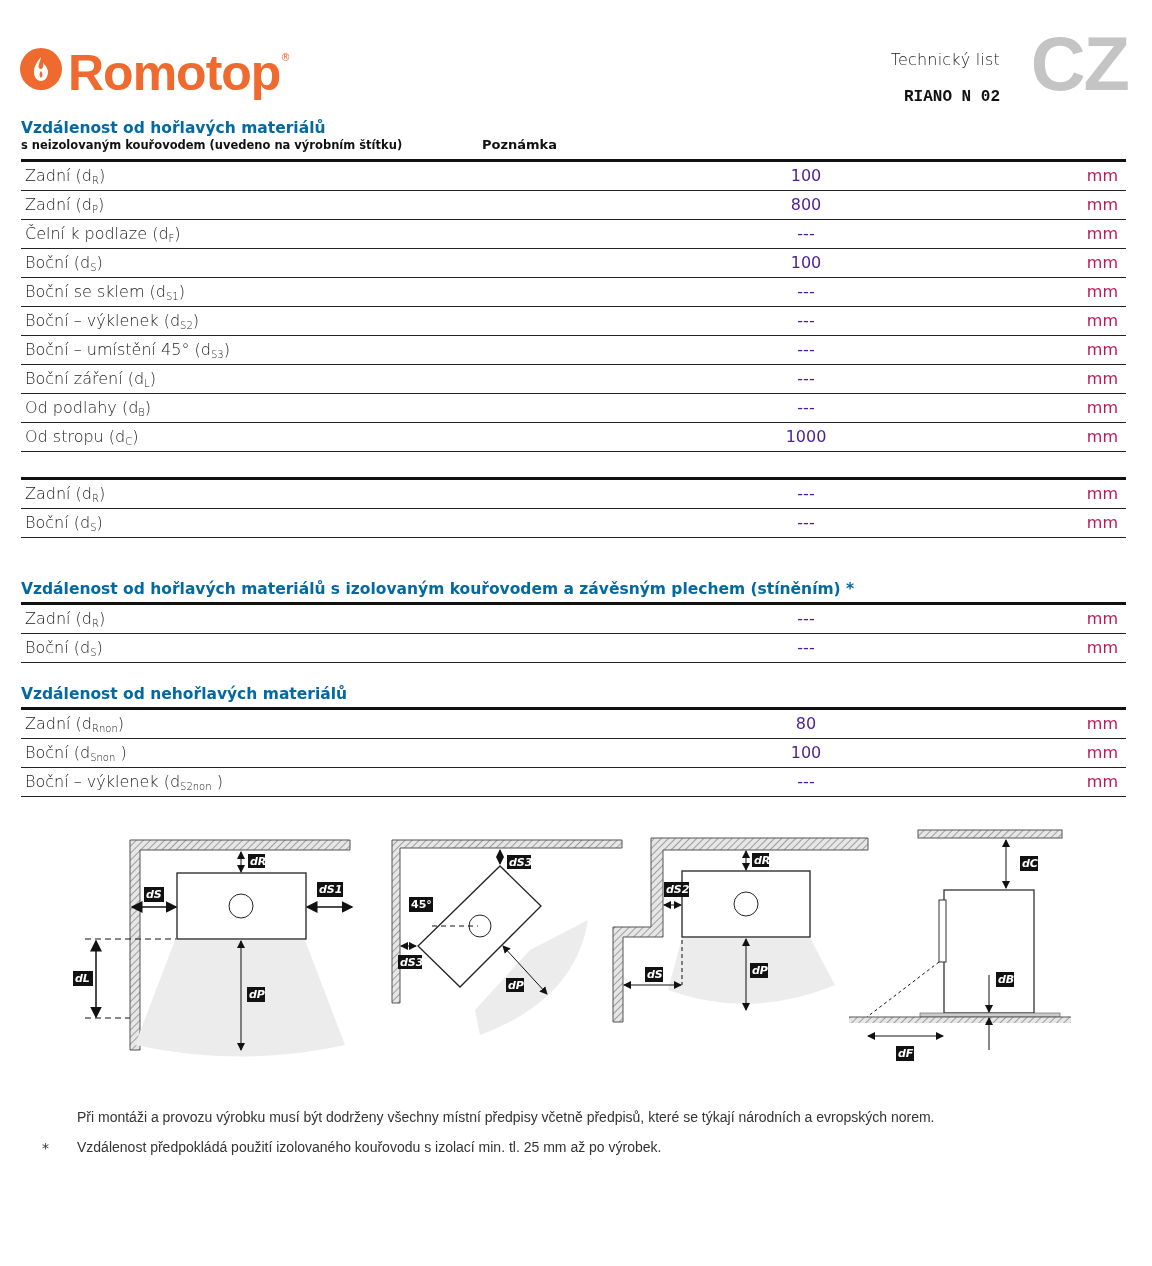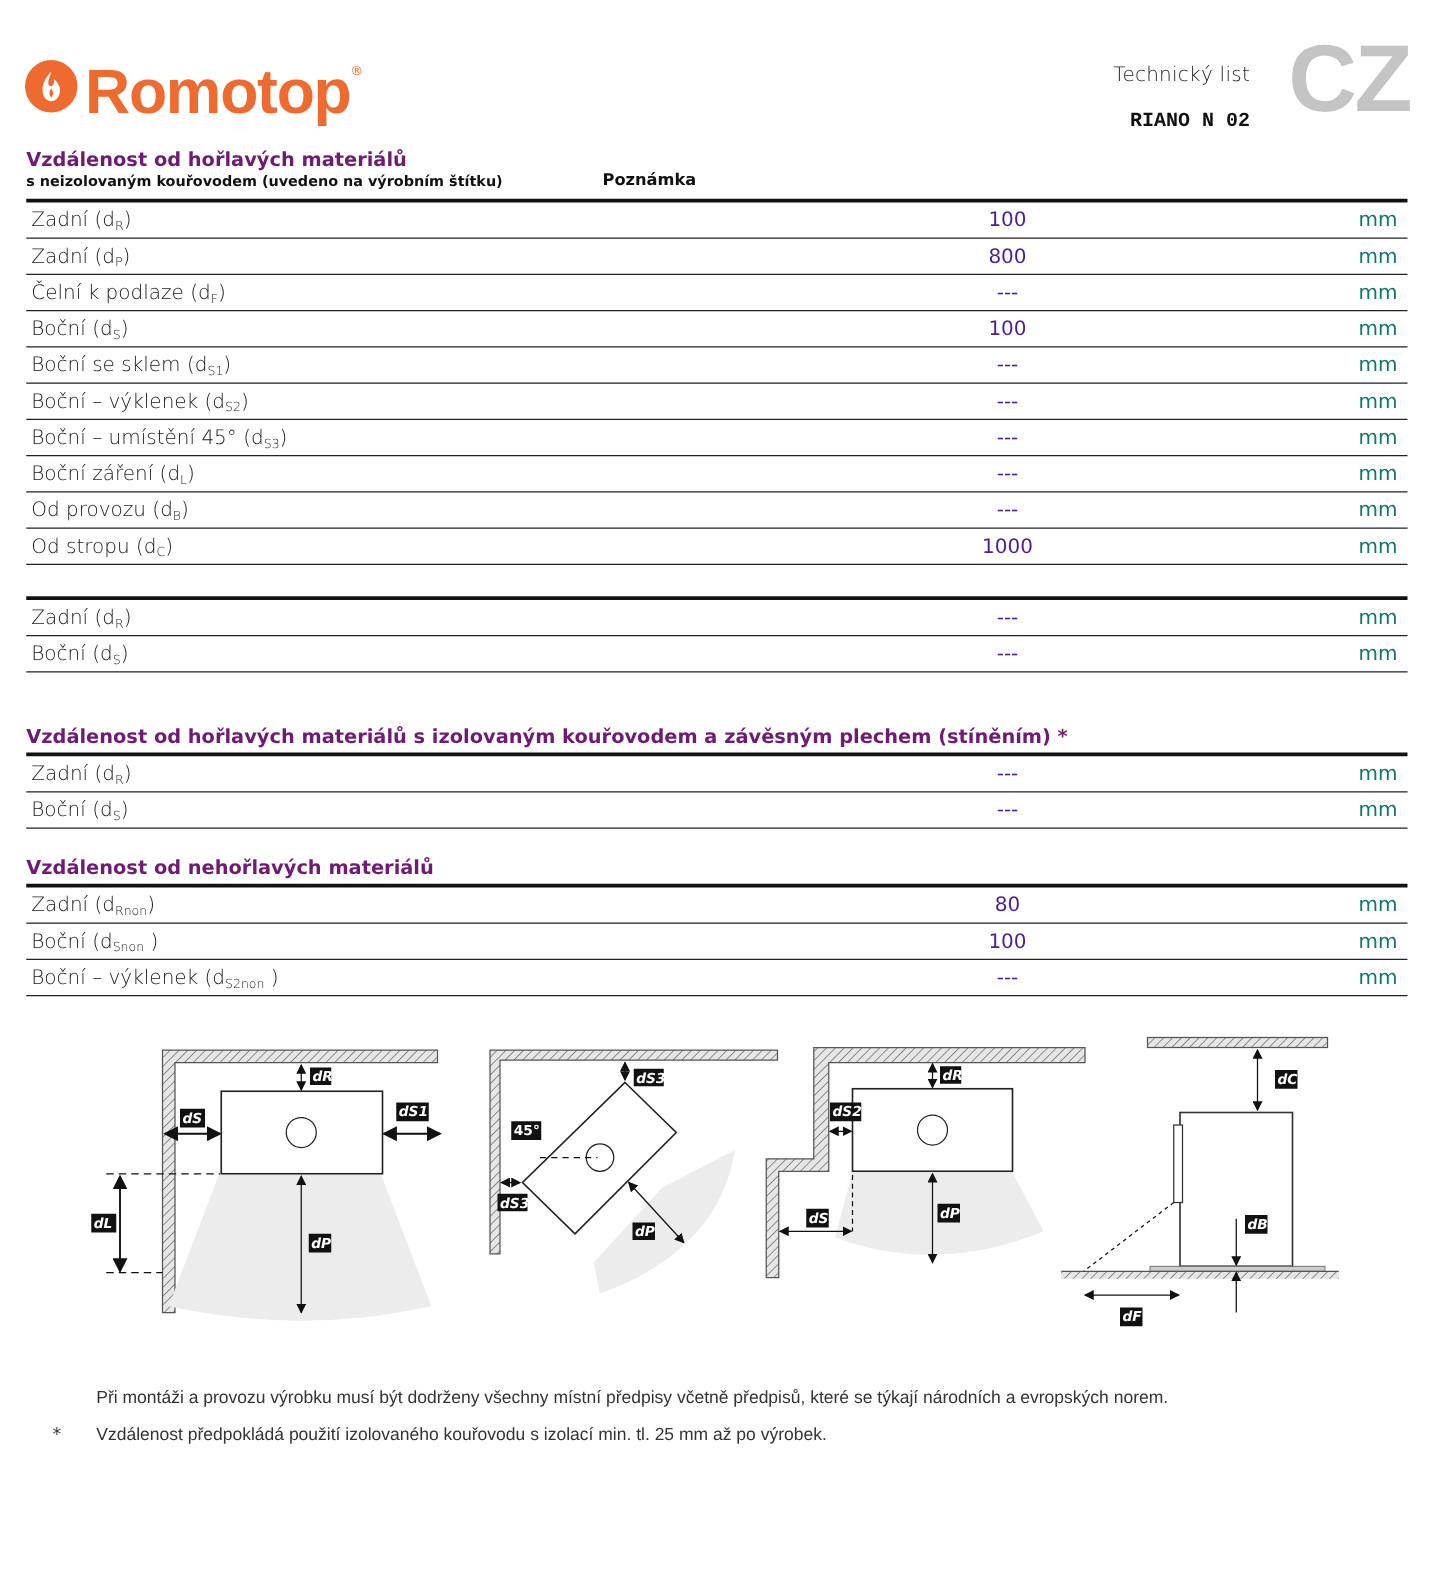--- a/index.html
+++ b/index.html
@@ -7,29 +7,29 @@
     .logo { position: absolute; left: 20px; top: 48px; display: flex; }
     .logo-mark { width: 42px; height: 42px; border-radius: 50%; background: #ef6a2e; display: flex; align-items: center; justify-content: center; }
     .logo-text { font-family: "Liberation Sans", sans-serif; font-weight: bold; font-size: 50px; color: #ef6a2e; margin-left: 6px; letter-spacing: -1px; line-height: 50px; }
     .logo-reg { font-size: 10px; color: #ef6a2e; vertical-align: top; position: relative; top: 4px; }
     .header-right { position: absolute; right: 152px; top: 50px; text-align: right; }
     .doc-type { font-family: "DejaVu Sans", sans-serif; font-size: 16px; font-weight: 300; color: #222; letter-spacing: 0.2px; }
     .model { font-family: Liberation Mono, monospace; font-size: 16px; font-weight: bold; color: #111; margin-top: 19px; }
     .lang { position: absolute; right: 24px; top: 24px; font-family: "Liberation Sans", sans-serif; font-weight: bold; font-size: 76px; color: #c4c4c4; letter-spacing: -2px; line-height: 80px; }
 
     .section { position: absolute; left: 21px; width: 1105px; }
-    .sec-title { font-family: "DejaVu Sans", sans-serif; font-weight: bold; font-size: 15.5px; color: #701a75; height: 20px; line-height: 20px; }
+    .sec-title { font-family: "DejaVu Sans", sans-serif; font-weight: bold; font-size: 15.5px; color: #0369a1; height: 20px; line-height: 20px; }
     .sec-sub { font-family: "DejaVu Sans", sans-serif; font-weight: bold; font-size: 11.5px; color: #111; position: relative; height: 14px; line-height: 14px; }
     .note-label { position: absolute; left: 461px; top: 0; font-size: 13px; font-weight: bold; }
     .rule-thick { height: 3px; background: #111; margin-top: 2px; }
     .row { height: 28px; border-bottom: 1.5px solid #222; position: relative; font-size: 16px; line-height: 28px; }
     .row .lbl { position: absolute; left: 4px; top: 0; color: #222; font-weight: 300; text-align: center; }
     .row .lbl sub { font-size: 10px; vertical-align: -3px; }
     .row .val { position: absolute; left: 740px; width: 90px; text-align: center; top: 0; color: #4c1d95; }
-    .row .unit { position: absolute; right: 8px; top: 0; color: #0f766e; }
+    .row .unit { position: absolute; right: 8px; top: 0; color: #be185d; }
 
     .diagrams { position: absolute; left: 70px; top: 822px; width: 1010px; height: 250px; }
     .footer-note { position: absolute; left: 77px; font-size: 14px; color: #333; font-family: "Liberation Sans", sans-serif; }
     .footer-star { position: absolute; left: 42px; font-size: 14px; color: #333; }
   </style>
 </head>
 <body>
 
 <div class="logo">
   <div class="logo-mark">
@@ -90,21 +90,21 @@
         <span class="lbl"><span>Boční – umístění 45° (d</span><sub>S3</sub><span>)</span></span>
         <span class="val">---</span>
         <span class="unit">mm</span>
       </div>
       <div class="row">
         <span class="lbl"><span>Boční záření (d</span><sub>L</sub><span>)</span></span>
         <span class="val">---</span>
         <span class="unit">mm</span>
       </div>
       <div class="row">
-        <span class="lbl"><span>Od provozu (d</span><sub>B</sub><span>)</span></span>
+        <span class="lbl"><span>Od podlahy (d</span><sub>B</sub><span>)</span></span>
         <span class="val">---</span>
         <span class="unit">mm</span>
       </div>
       <div class="row">
         <span class="lbl"><span>Od stropu (d</span><sub>C</sub><span>)</span></span>
         <span class="val">1000</span>
         <span class="unit">mm</span>
       </div>
     </div>
 </div>

